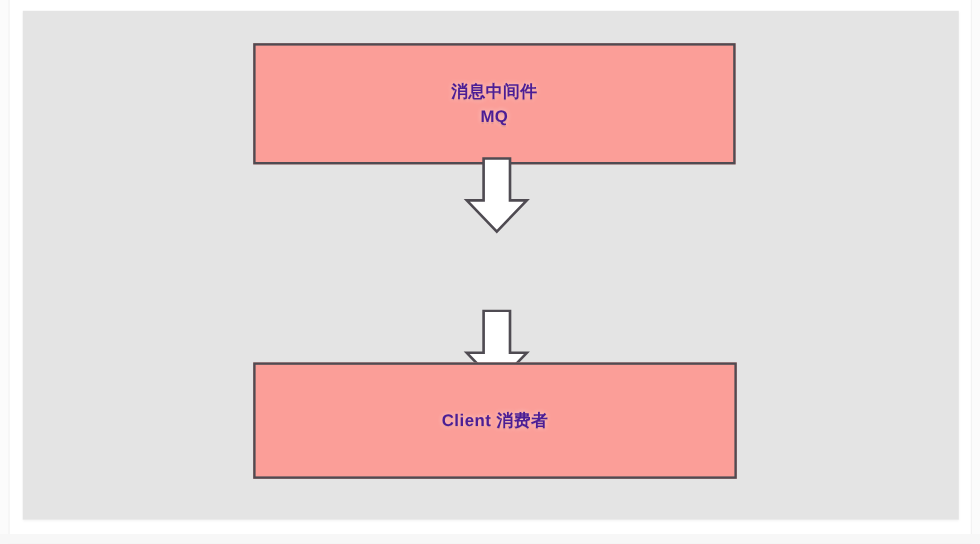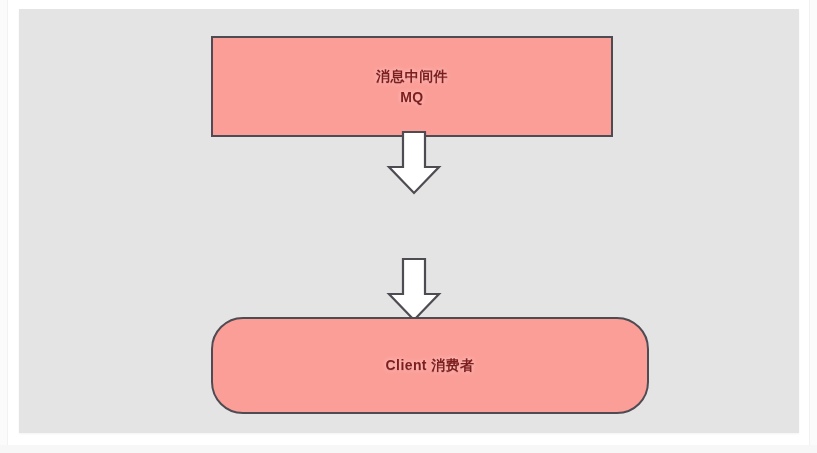--- a/index.html
+++ b/index.html
@@ -49,21 +49,21 @@
   }
 
   .node-box {
     position: absolute;
     box-sizing: border-box;
     border: 2px solid #4f4b52;
     display: flex;
     align-items: center;
     justify-content: center;
     text-align: center;
-    color: #7f1d1d;
+    color: #4c1d95;
     font-weight: bold;
     line-height: 1.45;
     letter-spacing: 0.4px;
     text-shadow: 0 0 4px rgba(255,255,255,0.55), 0 1px 1px rgba(0,0,0,0.10);
     user-select: none;
   }
 
   #node-mq {
     left: 192px;
     top: 27px;
@@ -77,26 +77,25 @@
     left: 192px;
     top: 179px;
     width: 402px;
     height: 77px;
     background: #5eaaf8;
     font-size: 13.5px;
   }
 
   #node-client {
     left: 192px;
-    top: 308px;
-    width: 438px;
+    top: 293px;
+    width: 403px;
     height: 97px;
     background: #fb9e98;
     font-size: 14px;
-    border-radius: 32px;
   }
 
   .node-text {
     white-space: pre-line;
     padding: 0 10px;
   }
 
   
   .block-arrow {
     position: absolute;

